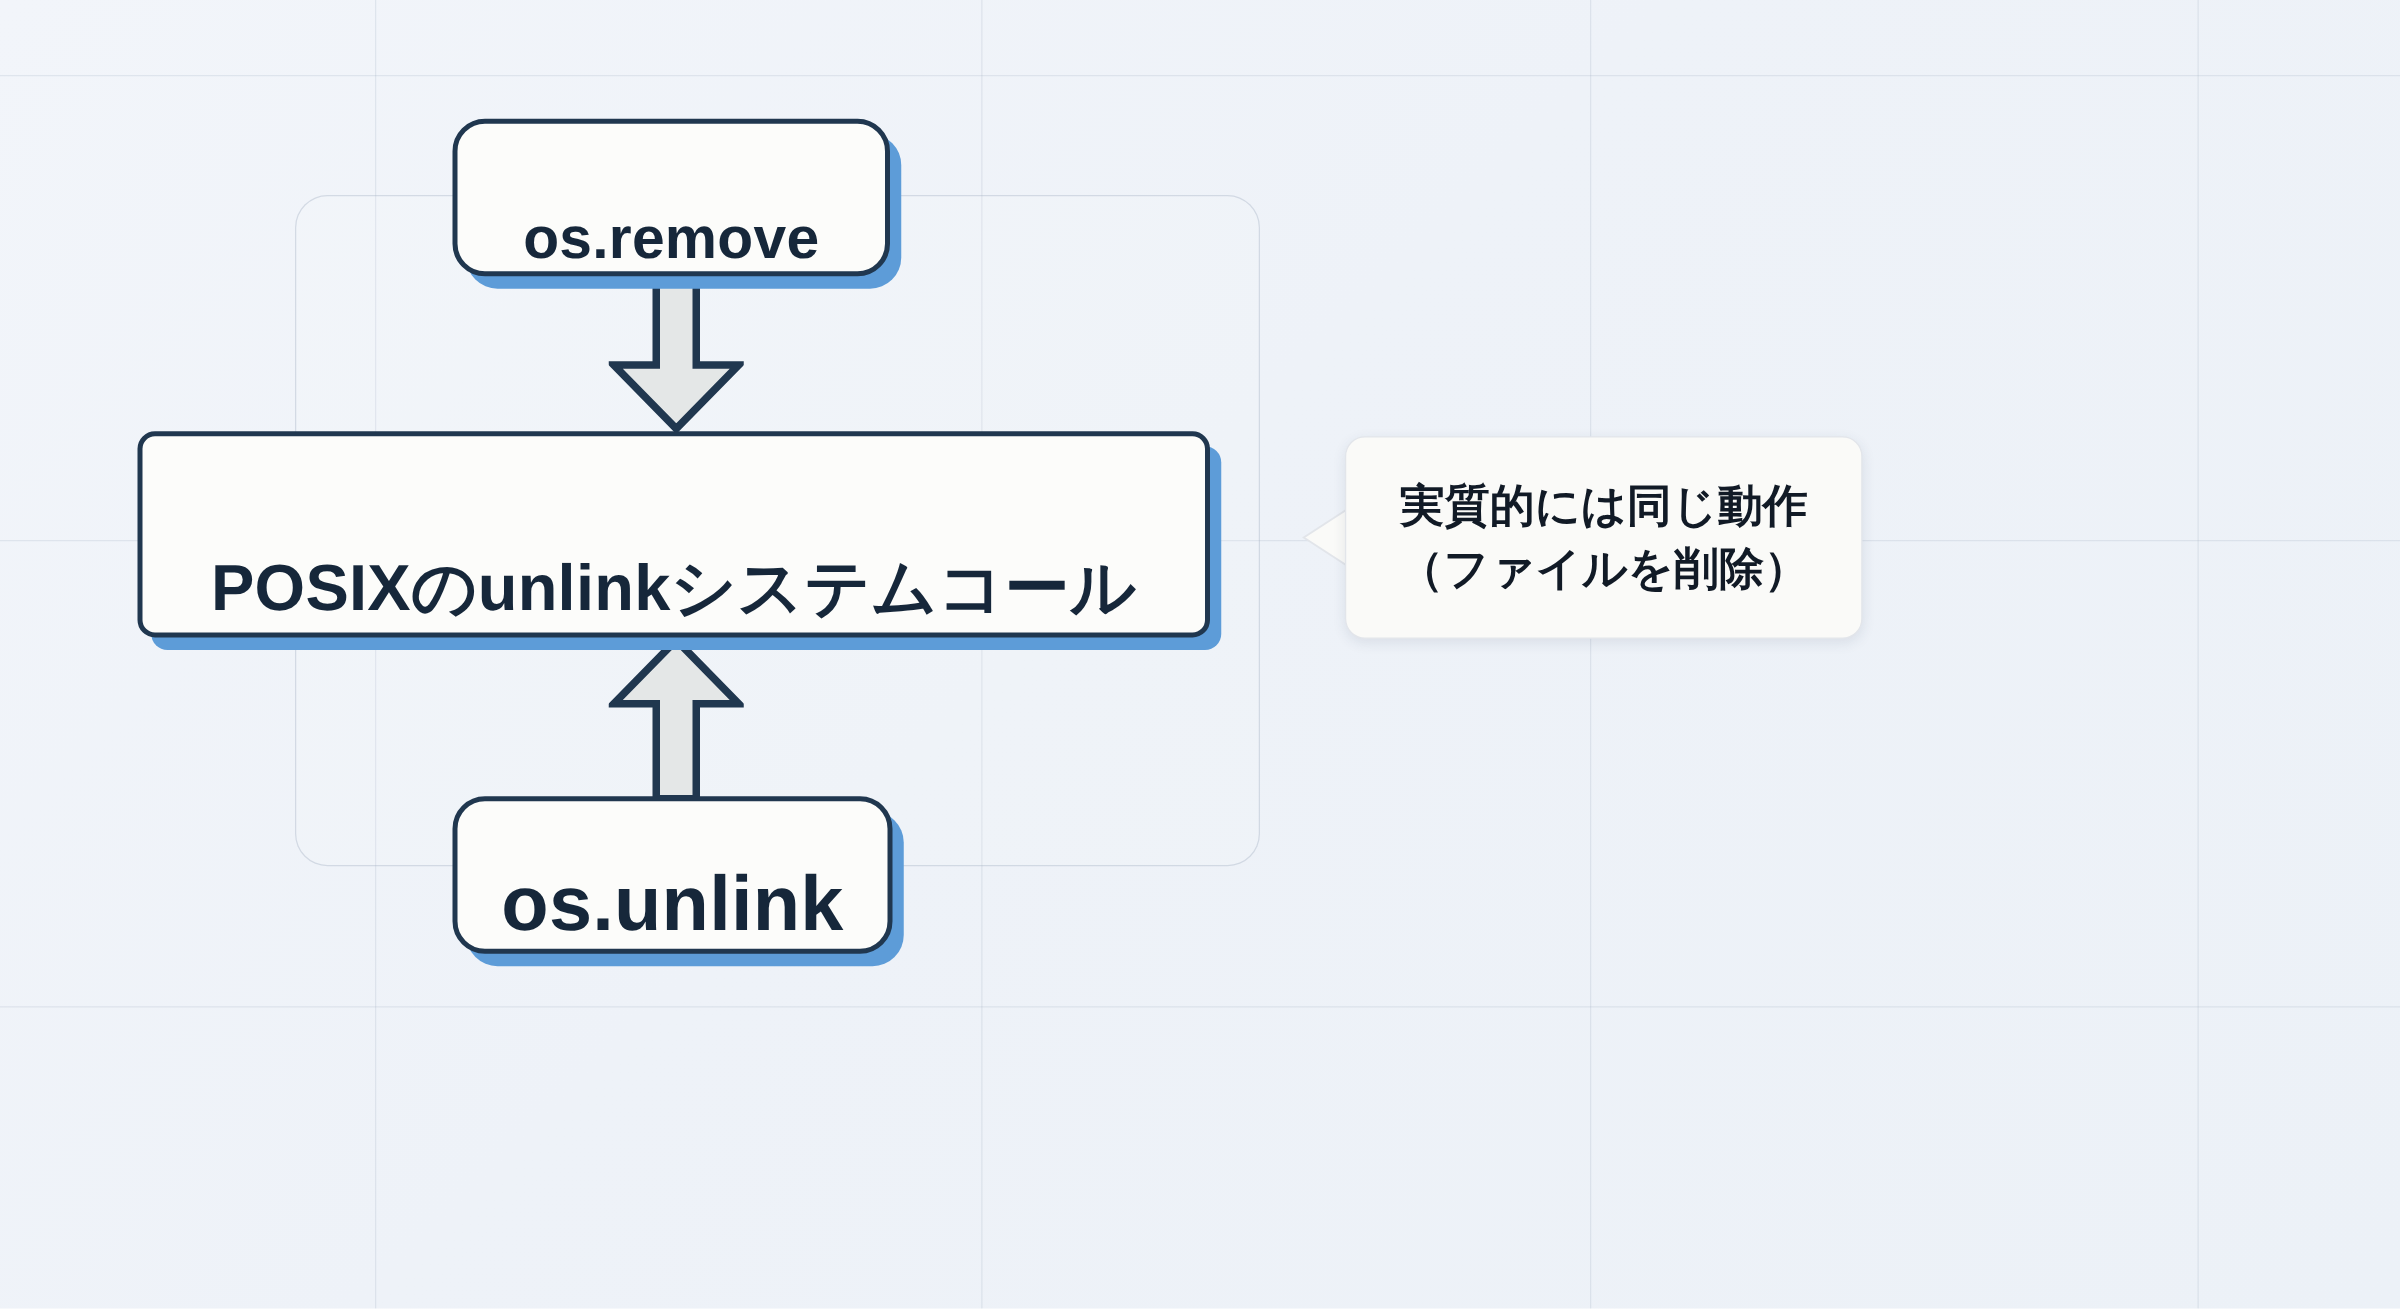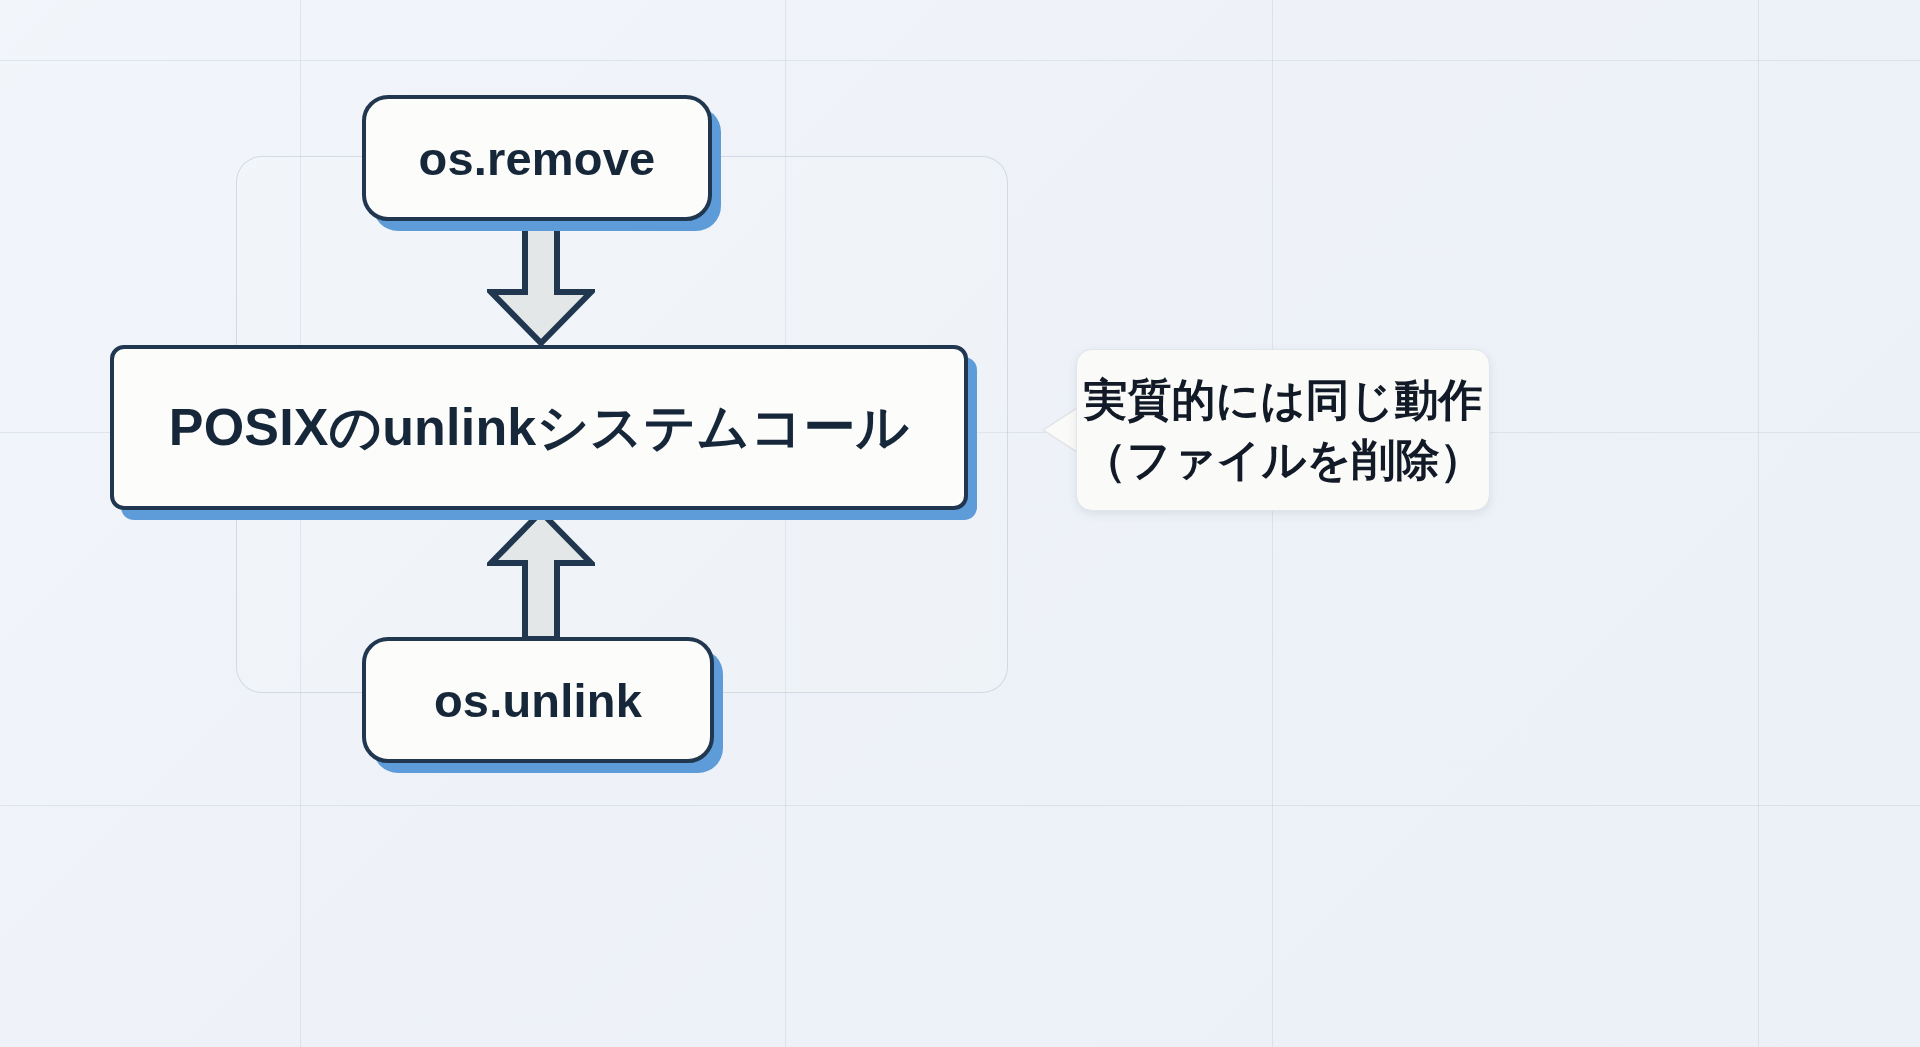--- a/index.html
+++ b/index.html
@@ -51,21 +51,21 @@
   }
 
   
   .node {
     position: absolute;
     box-sizing: border-box;
     background: #fcfcfa;
     border: 4px solid #20374f;
     border-radius: 26px;
     display: flex;
-    align-items: center;
+    align-items: flex-end;
     justify-content: center;
     box-shadow: 10px 11px 0 -1px #5d9cd8;
     z-index: 3;
   }
   .node-label {
     color: #16273a;
     font-weight: bold;
     letter-spacing: 0.2px;
     white-space: nowrap;
     text-align: center;
@@ -87,21 +87,21 @@
     border-radius: 14px;
   }
   #node-posix .node-label { font-size: 52px; }
 
   #node-unlink {
     left: 362px;
     top: 637px;
     width: 352px;
     height: 126px;
   }
-  #node-unlink .node-label { font-size: 47px; }
+  #node-unlink .node-label { font-size: 62px; }
 
   
   .block-arrow {
     position: absolute;
     z-index: 2;
   }
 
   #arrow-down {
     left: 487px;
     top: 214px;
@@ -136,21 +136,21 @@
     border-radius: 16px;
     box-shadow: 0 3px 10px rgba(40, 58, 85, 0.10);
     display: flex;
     flex-direction: column;
     align-items: center;
     justify-content: center;
     gap: 8px;
   }
   .callout-line {
     color: #111a26;
-    font-size: 44px;
+    font-size: 36px;
     font-weight: bold;
     line-height: 1.18;
     white-space: nowrap;
   }
   .callout-tail {
     position: absolute;
     left: 0;
     top: 52px;
     width: 44px;
     height: 58px;

